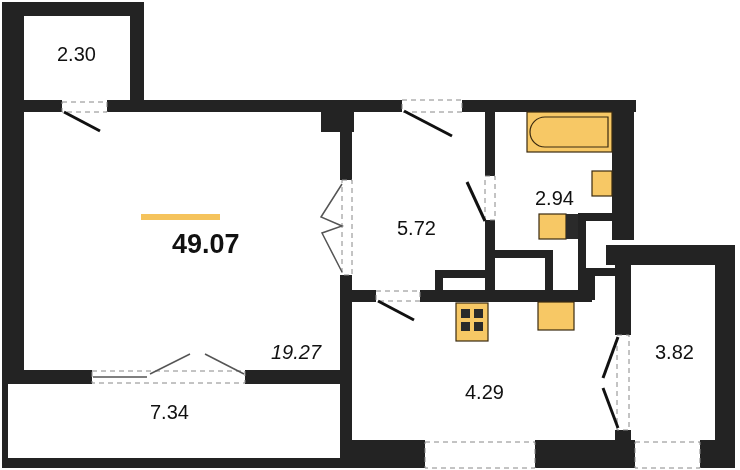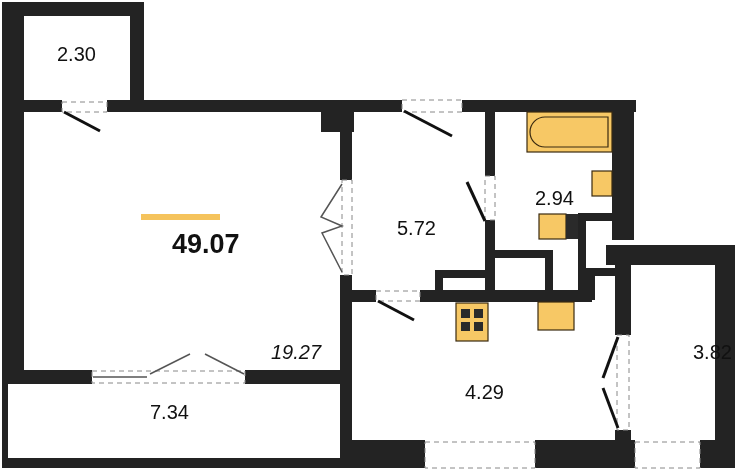--- a/index.html
+++ b/index.html
@@ -109,14 +109,14 @@
 
 <div class="accent-bar" style="left:141px;top:214px;width:79px;background:#F5C35C;"></div>
 <div class="total" style="left:140px;top:229px;margin-left:32px;">49.07</div>
 
 <div class="lbl" style="left:57px;top:44px;text-align:right;">2.30</div>
 <div class="lbl" style="left:271px;top:342px;font-style:italic;">19.27</div>
 <div class="lbl" style="left:150px;top:402px;">7.34</div>
 <div class="lbl" style="left:397px;top:188px;margin-top:30px;">5.72</div>
 <div class="lbl" style="left:535px;top:188px;">2.94</div>
 <div class="lbl" style="left:465px;top:382px;">4.29</div>
-<div class="lbl" style="left:655px;top:342px;margin-left:38px;">3.82</div>
+<div class="lbl" style="left:655px;top:342px;">3.82</div>
 </div>
 
 </body></html>

